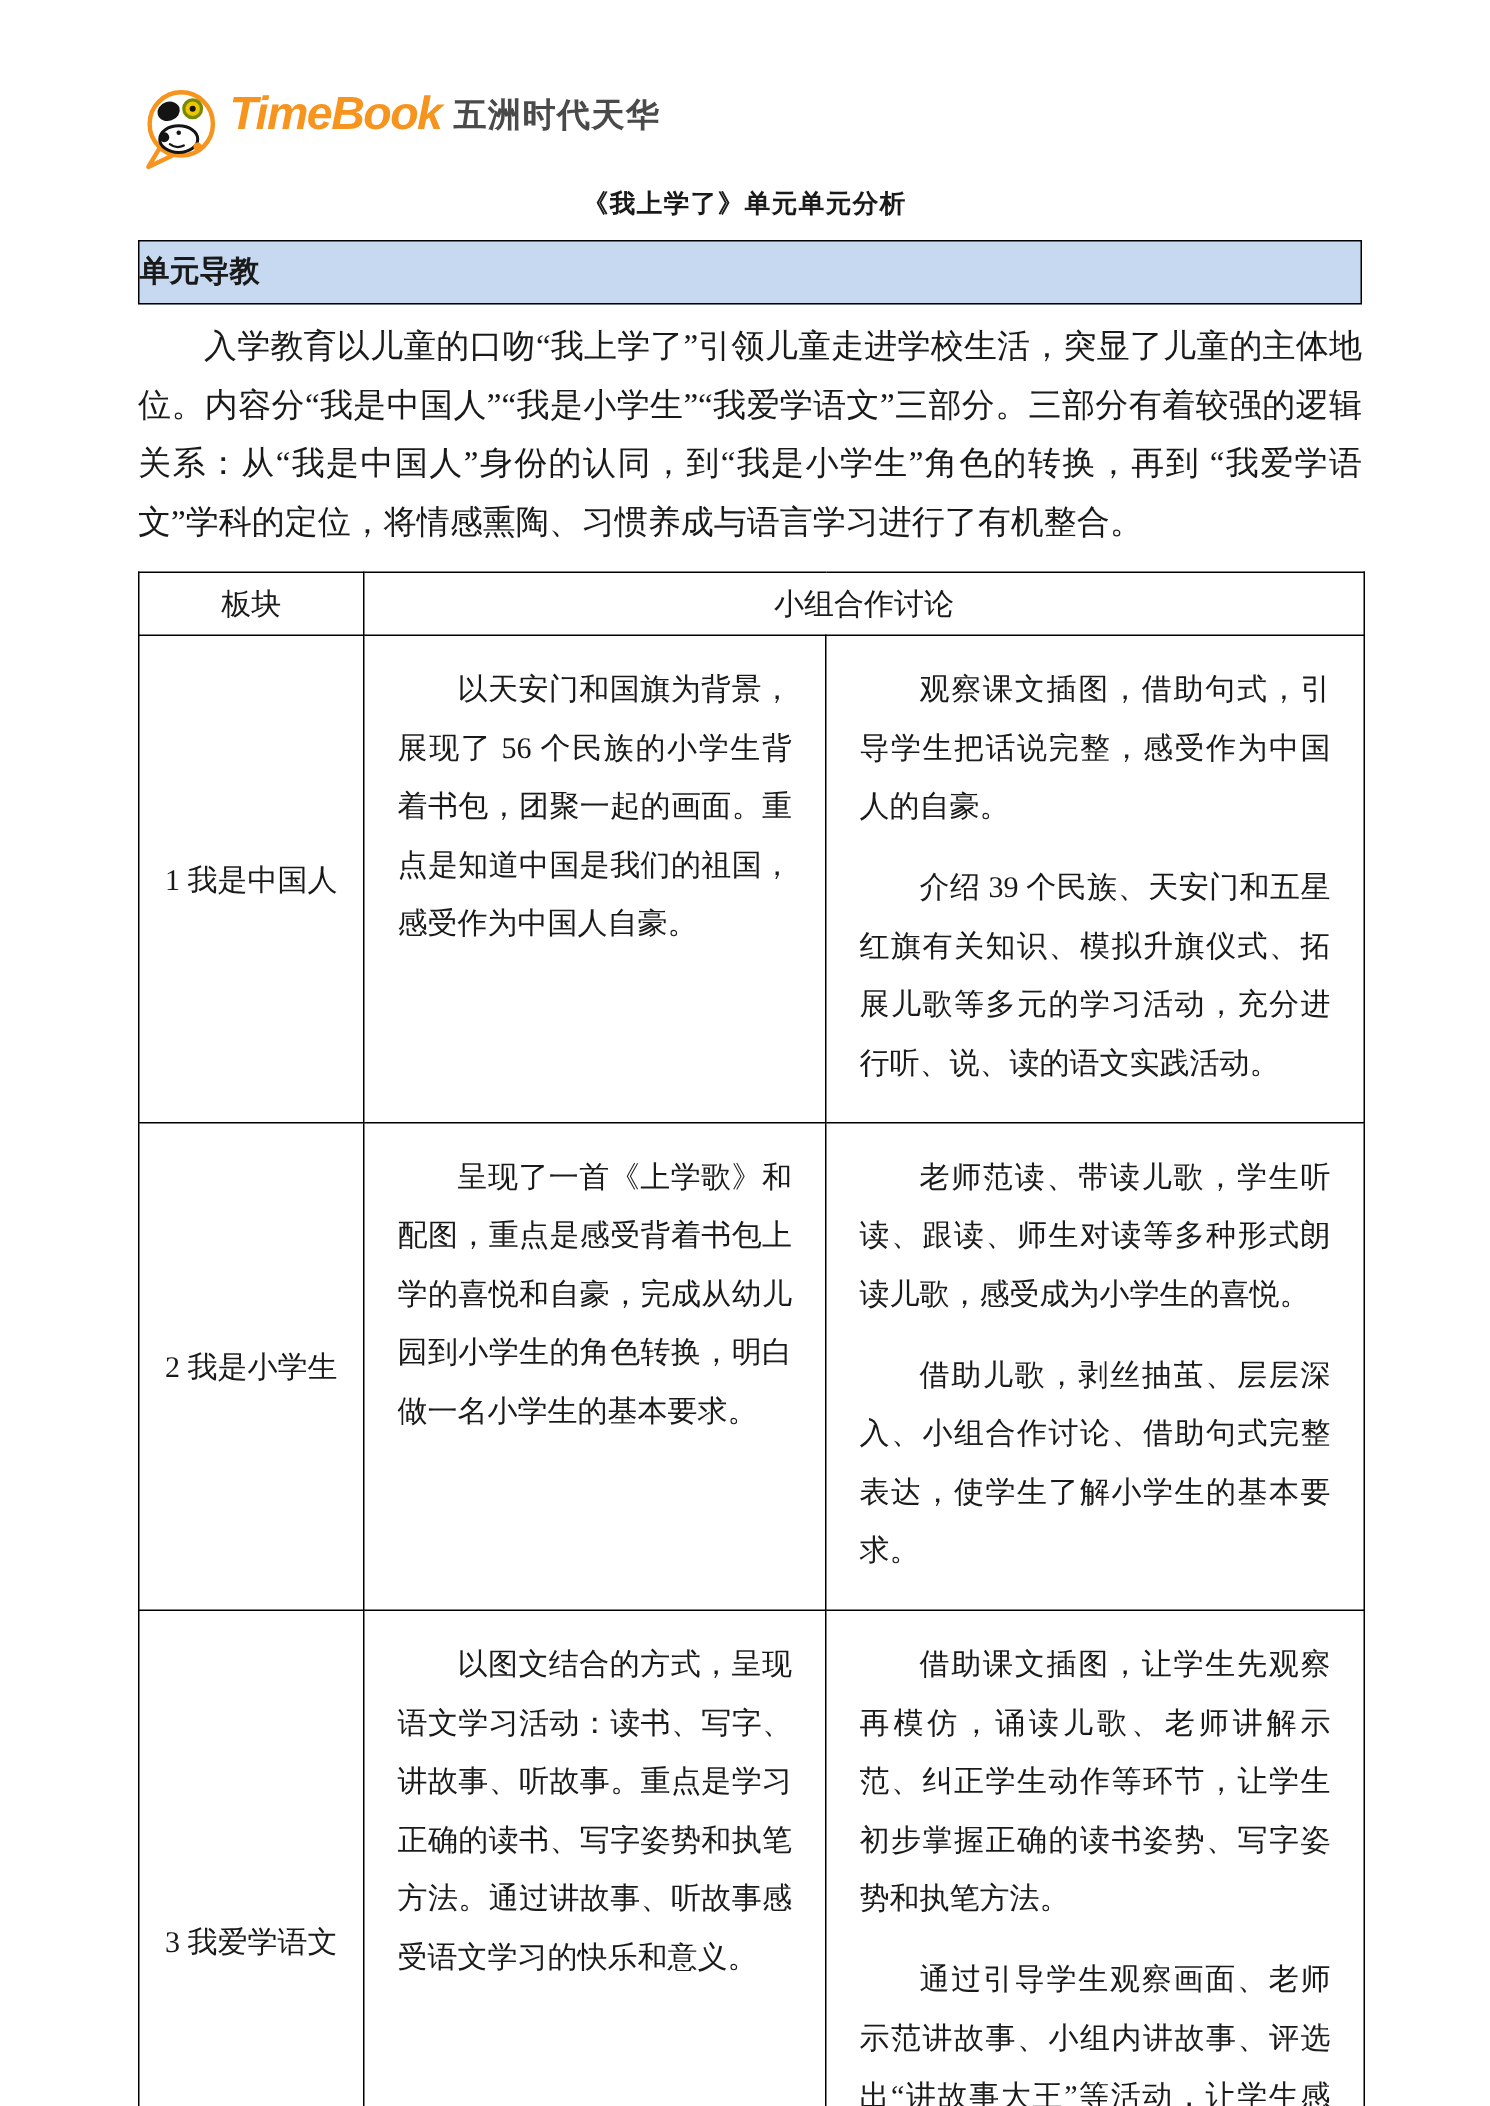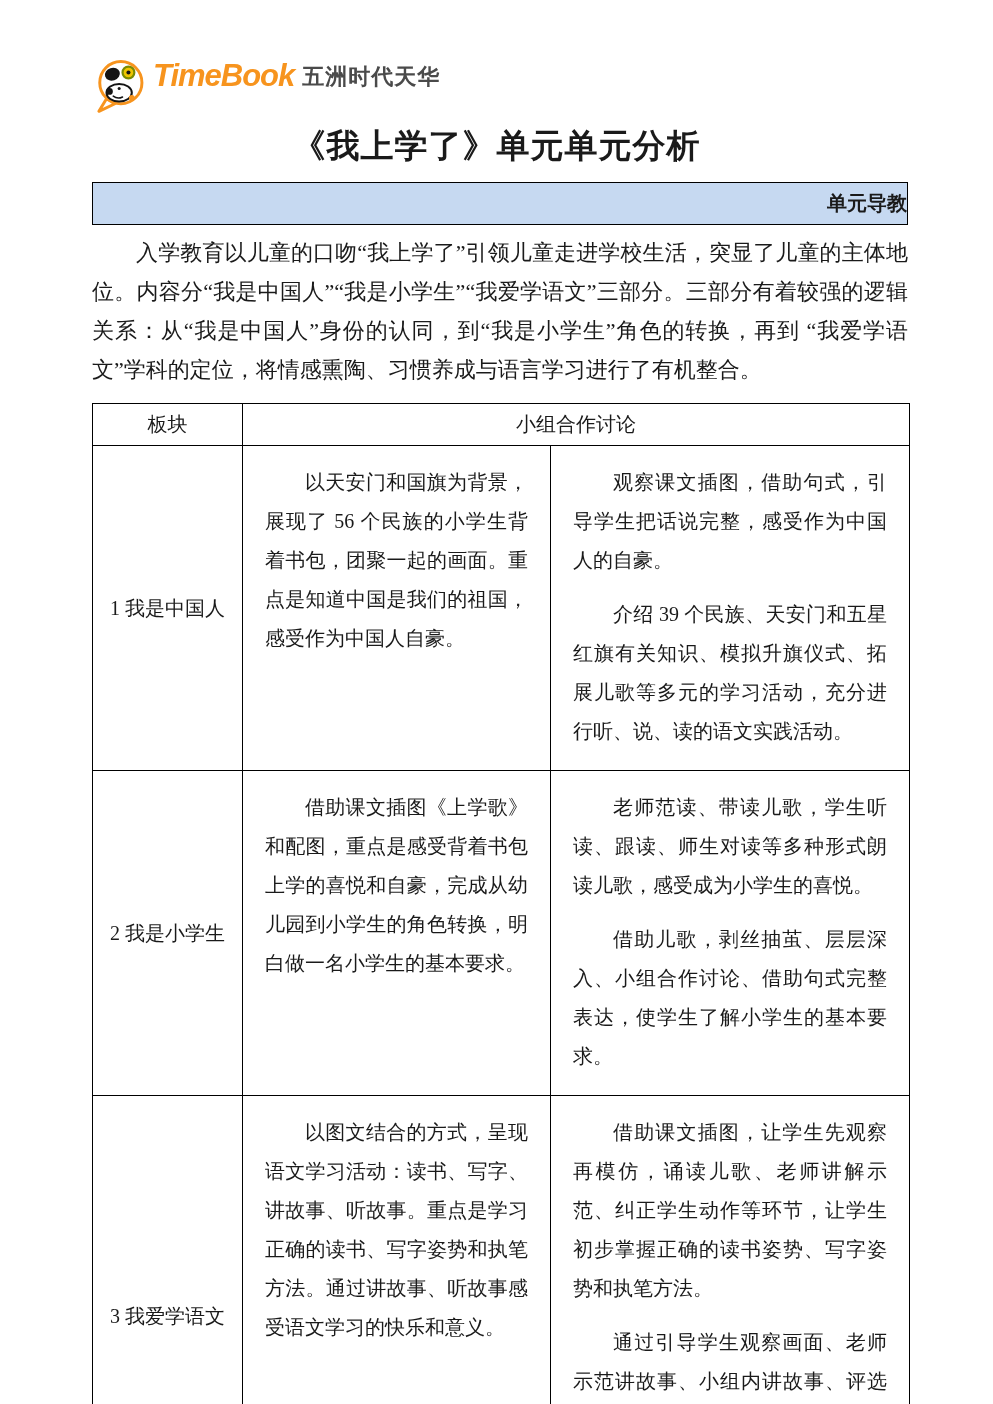--- a/index.html
+++ b/index.html
@@ -25,32 +25,32 @@
     font-family:"Liberation Sans","DejaVu Sans",sans-serif;
     font-weight:bold;font-size:22px;letter-spacing:1px;
     color:var(--company_gray,#4a4a4a);
     margin-left:8px;margin-top:4px;
   }
 
   
   .doc-title{
     margin:10px 0 0 0;
     text-align:center;
-    font-size:33px;font-weight:bold;
+    font-size:17px;font-weight:bold;
     letter-spacing:1px;
   }
 
   
   .banner{
     box-sizing:border-box;
     width:816px;margin:13px 0 0 92px;
     height:43px;line-height:41px;
     background:var(--banner_bg,#C6D9F1);
     border:1px solid var(--table_border,#000);
-    text-align:right;
+    text-align:left;
     font-weight:bold;font-size:20px;
     font-family:"Liberation Sans","DejaVu Sans",sans-serif;
   }
 
   
   .intro{
     width:816px;margin:8px 0 0 92px;
     font-size:22px;line-height:39px;
     text-align:justify;text-justify:inter-ideograph;
     text-indent:2em;
@@ -135,21 +135,21 @@
           <p class="cell-par">以天安门和国旗为背景，展现了 56 个民族的小学生背着书包，团聚一起的画面。重点是知道中国是我们的祖国，感受作为中国人自豪。</p>
         </td>
         <td class="focus-cell">
           <p class="cell-par">观察课文插图，借助句式，引导学生把话说完整，感受作为中国人的自豪。</p>
           <p class="cell-par">介绍 39 个民族、天安门和五星红旗有关知识、模拟升旗仪式、拓展儿歌等多元的学习活动，充分进行听、说、读的语文实践活动。</p>
         </td>
       </tr>
       <tr>
         <td class="module-cell">2 我是小学生</td>
         <td class="content-cell">
-          <p class="cell-par">借助课文插图《上学歌》和配图，重点是感受背着书包上学的喜悦和自豪，完成从幼儿园到小学生的角色转换，明白做一名小学生的基本要求。</p>
+          <p class="cell-par">呈现了一首《上学歌》和配图，重点是感受背着书包上学的喜悦和自豪，完成从幼儿园到小学生的角色转换，明白做一名小学生的基本要求。</p>
         </td>
         <td class="focus-cell">
           <p class="cell-par">老师范读、带读儿歌，学生听读、跟读、师生对读等多种形式朗读儿歌，感受成为小学生的喜悦。</p>
           <p class="cell-par">借助儿歌，剥丝抽茧、层层深入、小组合作讨论、借助句式完整表达，使学生了解小学生的基本要求。</p>
         </td>
       </tr>
       <tr>
         <td class="module-cell">3 我爱学语文</td>
         <td class="content-cell">
           <p class="cell-par">以图文结合的方式，呈现语文学习活动：读书、写字、讲故事、听故事。重点是学习正确的读书、写字姿势和执笔方法。通过讲故事、听故事感受语文学习的快乐和意义。</p>

